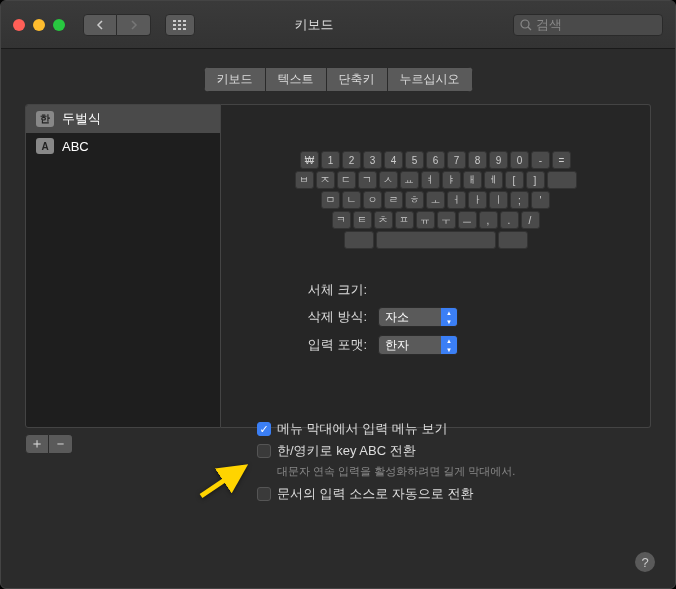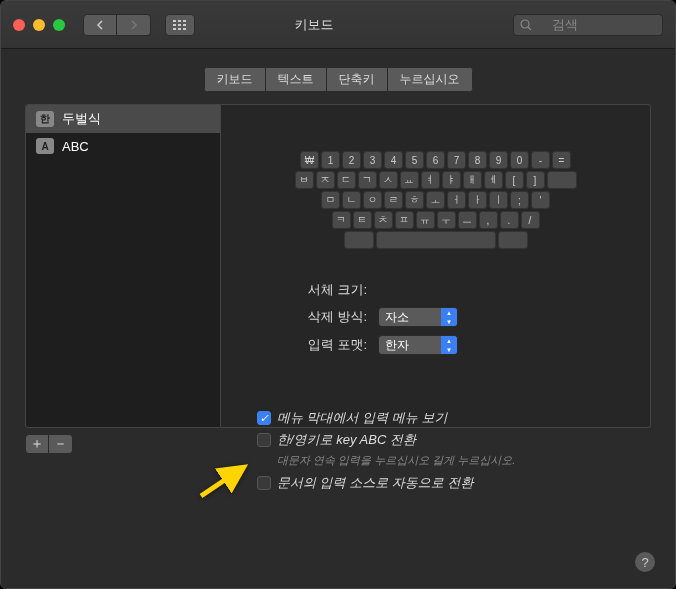--- a/index.html
+++ b/index.html
@@ -10,21 +10,21 @@
 .tl { width: 12px; height: 12px; border-radius: 50%; }
 .tl.close { background: #ff5f57; }
 .tl.min { background: #febc2e; }
 .tl.max { background: #28c840; }
 .nav { display: flex; margin-left: 10px; }
 .nav button { width: 34px; height: 22px; background: #5a5a5a; border: 1px solid #2a2a2a; color: #aaa; display: flex; align-items: center; justify-content: center; }
 .nav button:first-child { border-radius: 4px 0 0 4px; }
 .nav button:last-child { border-radius: 0 4px 4px 0; border-left: none; }
 .grid-btn { width: 30px; height: 22px; margin-left: 6px; background: #5a5a5a; border: 1px solid #2a2a2a; border-radius: 4px; color: #ccc; display: flex; align-items: center; justify-content: center; }
 .titlebar .title { flex: 1; text-align: center; color: #ddd; font-size: 13px; margin-left: -80px; }
-.search { width: 150px; height: 22px; background: #4a4a4a; border: 1px solid #2a2a2a; border-radius: 4px; display: flex; align-items: center; padding: 0 6px; gap: 20px; color: #888; }
+.search { width: 150px; height: 22px; background: #4a4a4a; border: 1px solid #2a2a2a; border-radius: 4px; display: flex; align-items: center; padding: 0 6px; gap: 4px; color: #888; }
 .search svg { fill: #888; }
 .tabs { display: flex; justify-content: center; margin-top: 18px; }
 .tabrow { display: flex; border-radius: 5px; overflow: hidden; }
 .tab { padding: 3px 12px; background: #5a5a5a; border: 1px solid #2a2a2a; border-right: none; color: #ddd; font-size: 12px; }
 .tab:last-child { border-right: 1px solid #2a2a2a; }
 .tab.active { background: #3b7ff5; color: #fff; }
 .content { padding: 12px 24px 0 24px; display: flex; gap: 0; }
 .srclist { width: 196px; height: 324px; background: #1e1e1e; border: 1px solid #444; border-radius: 3px 0 0 3px; overflow: hidden; }
 .srcrow { display: flex; align-items: center; gap: 8px; padding: 5px 10px; color: #fff; font-size: 13px; }
 .srcrow.sel { background: #4a4a4a; }
@@ -40,21 +40,21 @@
 .crow { display: flex; align-items: center; gap: 11px; margin-bottom: 8px; }
 .crow label { width: 70px; text-align: right; color: #ddd; font-size: 13px; }
 .select { width: 80px; height: 20px; background: #5a5a5a; border: 1px solid #2a2a2a; border-radius: 4px; display: flex; align-items: center; padding: 0 6px; color: #fff; font-size: 12px; position: relative; }
 .stepper { position: absolute; right: 0; top: 0; width: 16px; height: 100%; background: #3b7ff5; border-radius: 0 3px 3px 0; display: flex; flex-direction: column; }
 .stepper div { flex: 1; display: flex; align-items: center; justify-content: center; color: #fff; font-size: 6px; }
 .addremove { display: flex; padding: 6px 24px; }
 .ar { display: flex; }
 .ar button { width: 24px; height: 20px; background: #5a5a5a; border: 1px solid #2a2a2a; color: #ddd; font-size: 14px; display: flex; align-items: center; justify-content: center; }
 .ar button:first-child { border-radius: 4px 0 0 4px; }
 .ar button:last-child { border-radius: 0 4px 4px 0; border-left: none; }
-.opts { position: absolute; left: 256px; top: 408px; font-style: italic; }
+.opts { position: absolute; left: 256px; top: 419px; }
 .optrow { display: flex; align-items: center; gap: 6px; margin-bottom: 4px; }
 .chk { width: 14px; height: 14px; border-radius: 3px; border: 1px solid #555; background: #3a3a3a; display: flex; align-items: center; justify-content: center; }
 .chk.on { background: #3b7ff5; border-color: #3b7ff5; }
 .chk.on::after { content: "✓"; color: #fff; font-size: 11px; }
 .optlabel { color: #ddd; font-size: 13px; }
 .subtext { color: #888; font-size: 11px; margin-left: 20px; margin-bottom: 6px; }
 .footer { position: absolute; bottom: 16px; right: 20px; display: flex; align-items: center; gap: 10px; }
 .btbtn { padding: 3px 14px; background: #5a5a5a; border: 1px solid #2a2a2a; border-radius: 4px; color: #ddd; font-size: 12px; }
 .help { width: 20px; height: 20px; border-radius: 50%; background: #5a5a5a; color: #ccc; display: flex; align-items: center; justify-content: center; font-size: 13px; }
 .arrow { position: absolute; left: 195px; top: 460px; }
@@ -228,21 +228,21 @@
 
   <div class="opts">
     <div class="optrow">
       <div class="chk on"></div>
       <span class="optlabel">메뉴 막대에서 입력 메뉴 보기</span>
     </div>
     <div class="optrow">
       <div class="chk"></div>
       <span class="optlabel">한/영키로 key ABC 전환</span>
     </div>
-    <div class="subtext">대문자 연속 입력을 누르십시오 길게 누르십시오.</div>
+    <div class="subtext">대문자 연속 입력을 활성화하려면 길게 막대에서.</div>
     <div class="optrow">
       <div class="chk"></div>
       <span class="optlabel">문서의 입력 소스로 자동으로 전환</span>
     </div>
   </div>
 
   <div class="arrow">
     <svg width="60" height="40" viewBox="0 0 60 40">
       <defs>
           <marker id="ah" markerWidth="6" markerHeight="6" refX="5" refY="3" orient="auto">

